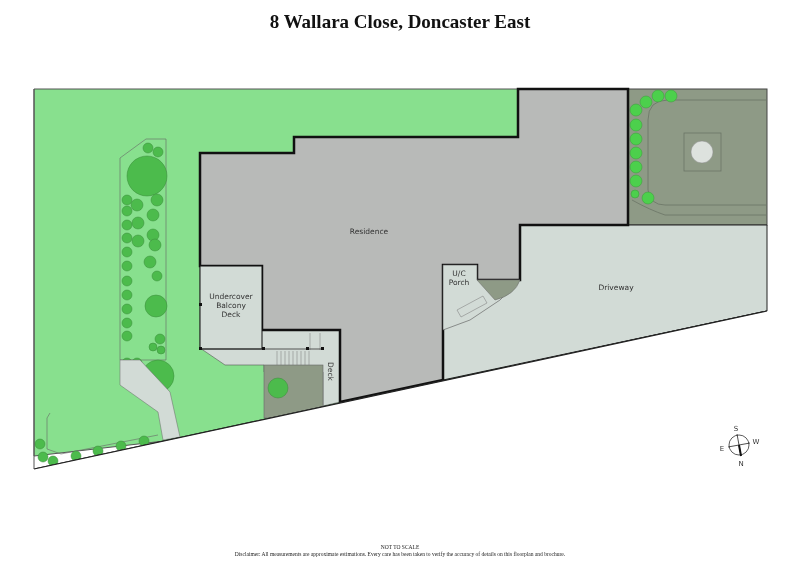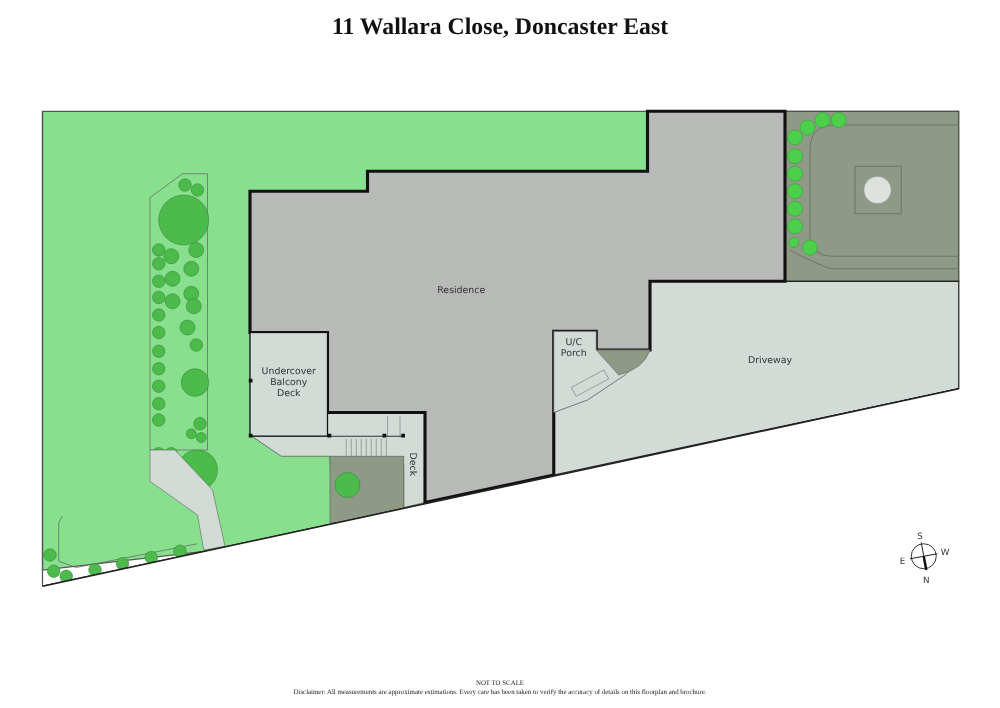--- a/index.html
+++ b/index.html
@@ -8,21 +8,21 @@
   svg.plan { position: absolute; left: 0; top: 0; }
   .lbl { font-family: "DejaVu Sans", sans-serif; font-size: 7.5px; fill: #333; }
   .compass-lbl { font-family: "DejaVu Sans", sans-serif; font-size: 7px; fill: #333; }
   .footer { position: absolute; left: 0; width: 800px; text-align: center; font-family: "Liberation Serif", serif; color: #222; }
   .nts { top: 544px; font-size: 5.5px; }
   .disc { top: 551px; font-size: 5.5px; }
 </style>
 </head>
 <body>
 
-<div class="title">11 Wallara Close, Doncaster East</div>
+<div class="title">8 Wallara Close, Doncaster East</div>
 
 <svg class="plan" width="800" height="566" viewBox="0 0 800 566">
 
   <polygon points="34,89 520,89 520,400 34,456" fill="#88e08e" stroke="#555" stroke-width="1"></polygon>
 
   <rect x="628" y="89" width="139" height="136" fill="#8e9a86" stroke="#444" stroke-width="1"></rect>
   <path d="M648,120 Q648,100 668,100 L767,100" fill="none" stroke="#6b7566" stroke-width="0.8"></path>
   <path d="M648,120 L648,190 Q650,205 665,205 L767,205" fill="none" stroke="#6b7566" stroke-width="0.8"></path>
   <path d="M632,200 Q650,210 665,215 L767,215" fill="none" stroke="#6b7566" stroke-width="0.8"></path>
   <rect x="684" y="133" width="37" height="38" fill="none" stroke="#6b7566" stroke-width="0.8"></rect>

